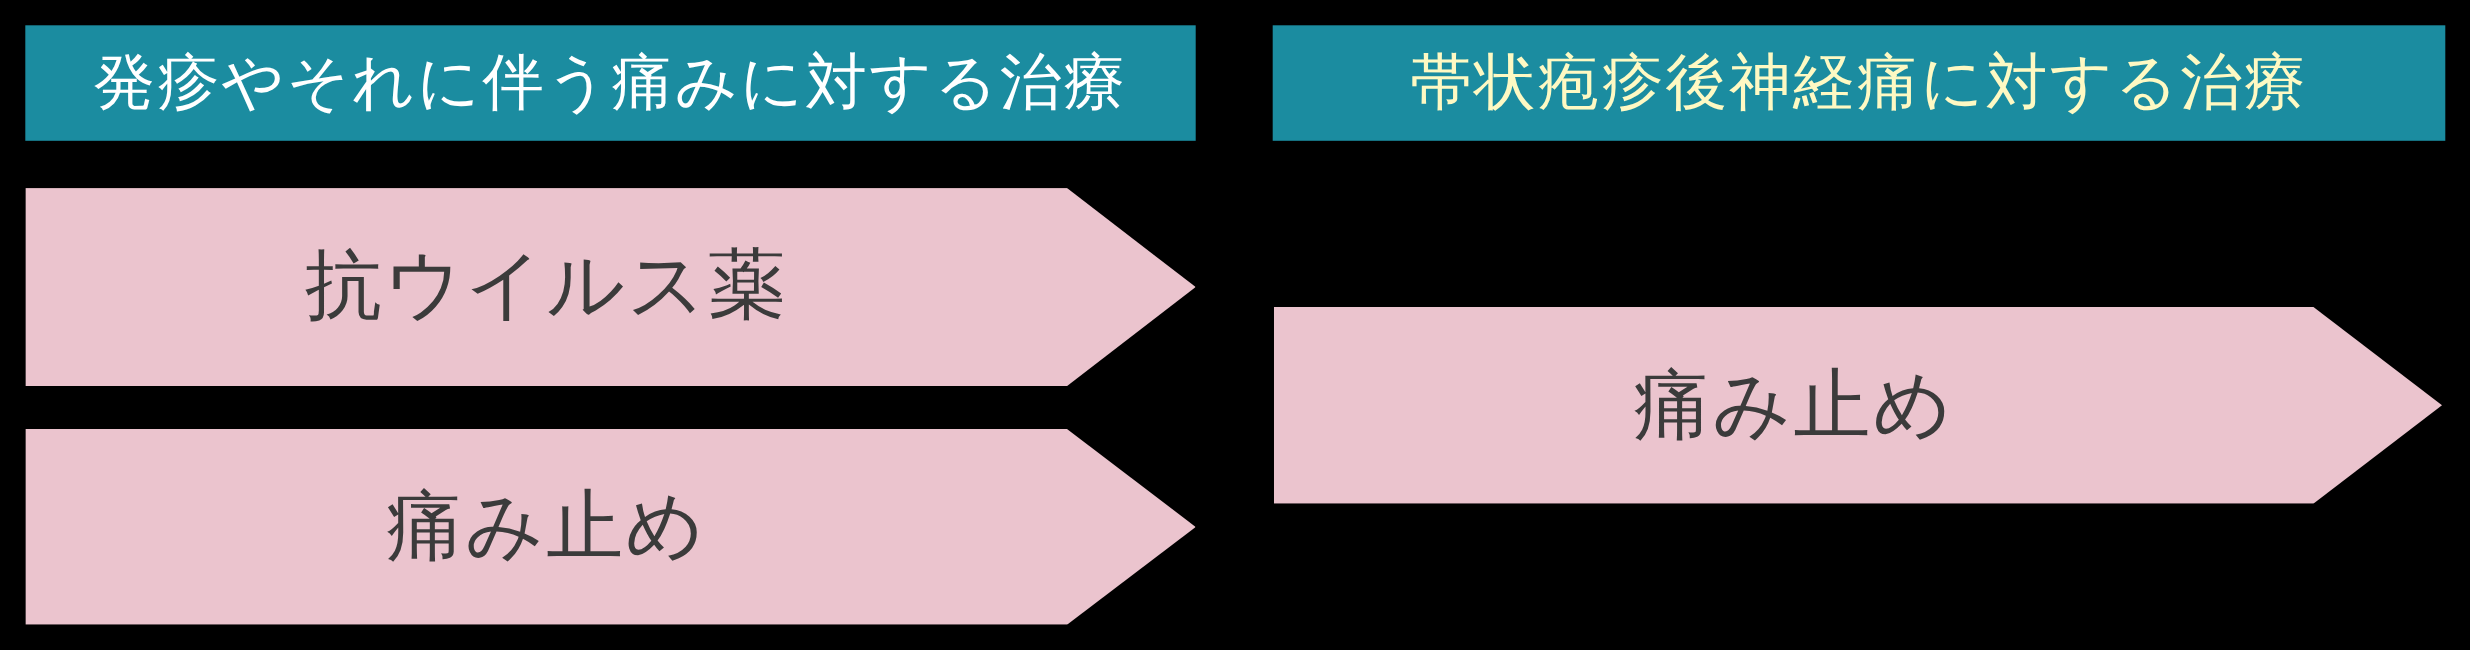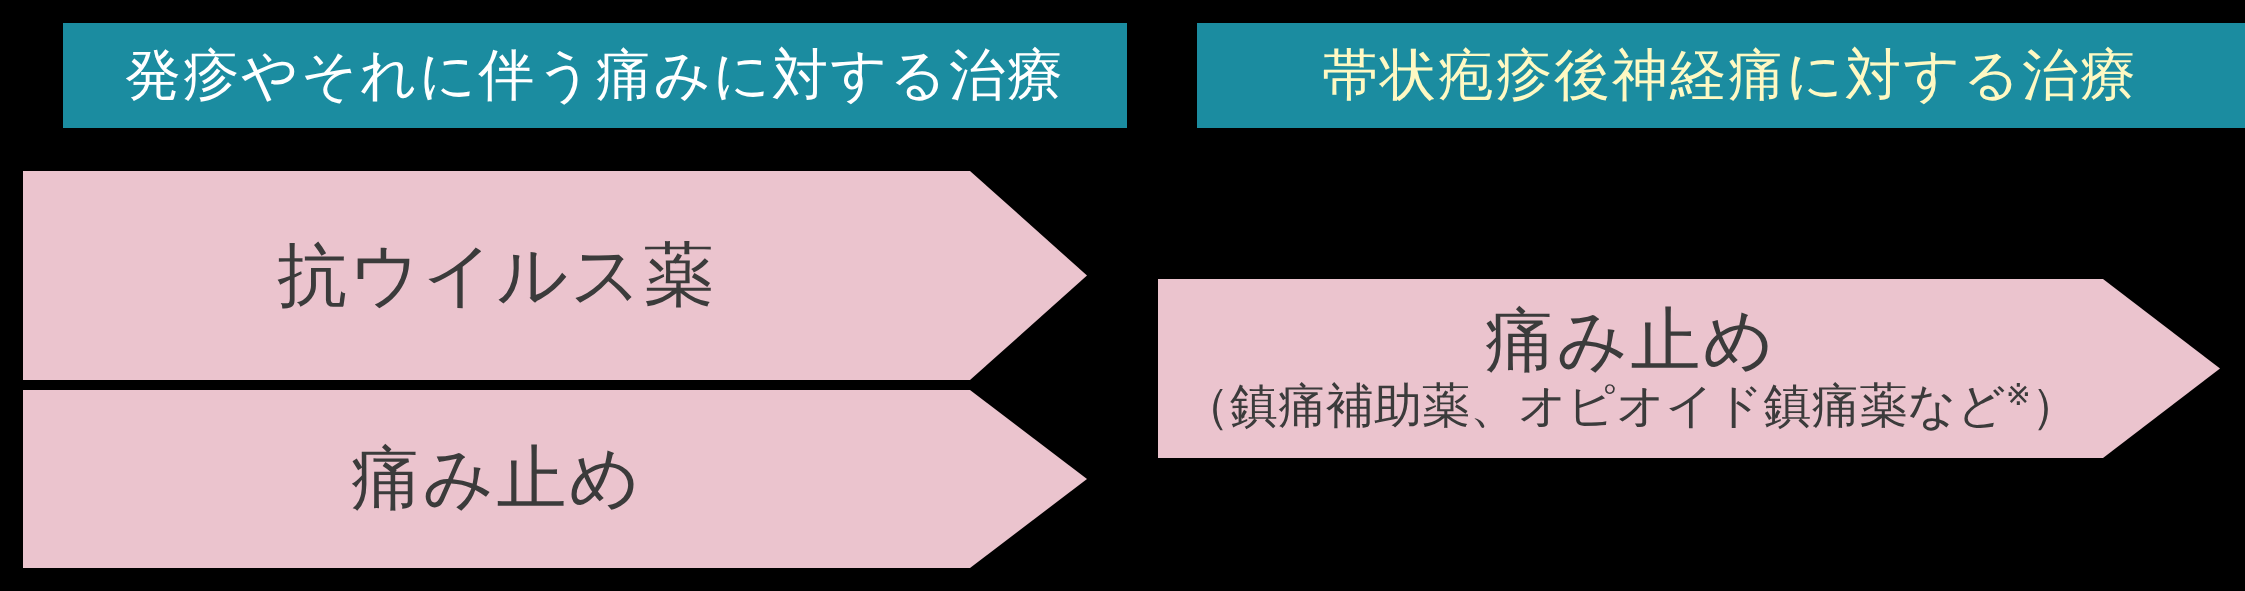--- a/index.html
+++ b/index.html
@@ -12,34 +12,33 @@
   }
   .stage{position:absolute;inset:0;}
   .header-bar{
     position:absolute;
     height:105px;
     display:flex;align-items:center;justify-content:center;
     color:#ffffff;
     font-size:56px;
     letter-spacing:2px;
     white-space:nowrap;
-    margin-left:40px;
   }
   .header-left{left:23px;top:23px;width:1064px;}
   .header-right{left:1157px;top:23px;width:1066px;}
   .arrow{
     position:absolute;
     display:flex;flex-direction:column;align-items:center;justify-content:center;
     color:#3b3b3b;
     clip-path:polygon(0 0, calc(100% - 117px) 0, 100% 50%, calc(100% - 117px) 100%, 0 100%);
     padding-right:117px;
     box-sizing:border-box;
     white-space:nowrap;
   }
-  .arrow-1{left:23px;top:171px;width:1064px;height:209px;font-family:Liberation Serif, serif;}
+  .arrow-1{left:23px;top:171px;width:1064px;height:180px;font-family:Liberation Serif, serif;}
   .arrow-2{left:23px;top:390px;width:1064px;height:178px;}
   .arrow-3{left:1158px;top:279px;width:1062px;height:179px;}
   .arrow-label{font-size:70px;line-height:1.05;letter-spacing:2px;}
   .arrow-sublabel{font-size:48px;line-height:1.15;letter-spacing:0px;}
   .arrow-sublabel sup{font-size:30px;vertical-align:super;line-height:0;}
 </style>
 </head>
 <body style="background: rgb(0, 0, 0);">
 
 <div class="stage">
@@ -55,16 +54,15 @@
   <div class="arrow arrow-2" style="background: rgb(235, 196, 206); color: rgb(59, 59, 59);">
     <span class="arrow-label">痛み止め</span>
   </div>
 
   <div class="header-bar header-right" style="background: rgb(27, 140, 160); color: #fef9c3;">
     <span>帯状疱疹後神経痛に対する治療</span>
   </div>
 
   <div class="arrow arrow-3" style="background: rgb(235, 196, 206); color: rgb(59, 59, 59);">
     <span class="arrow-label">痛み止め</span>
-    <span class="arrow-sublabel"><span>（鎮痛補助薬、オピオイド鎮痛薬など</span><sup>※</sup><span>）</span></span>
   </div>
 
 </div>
 
 </body></html>

